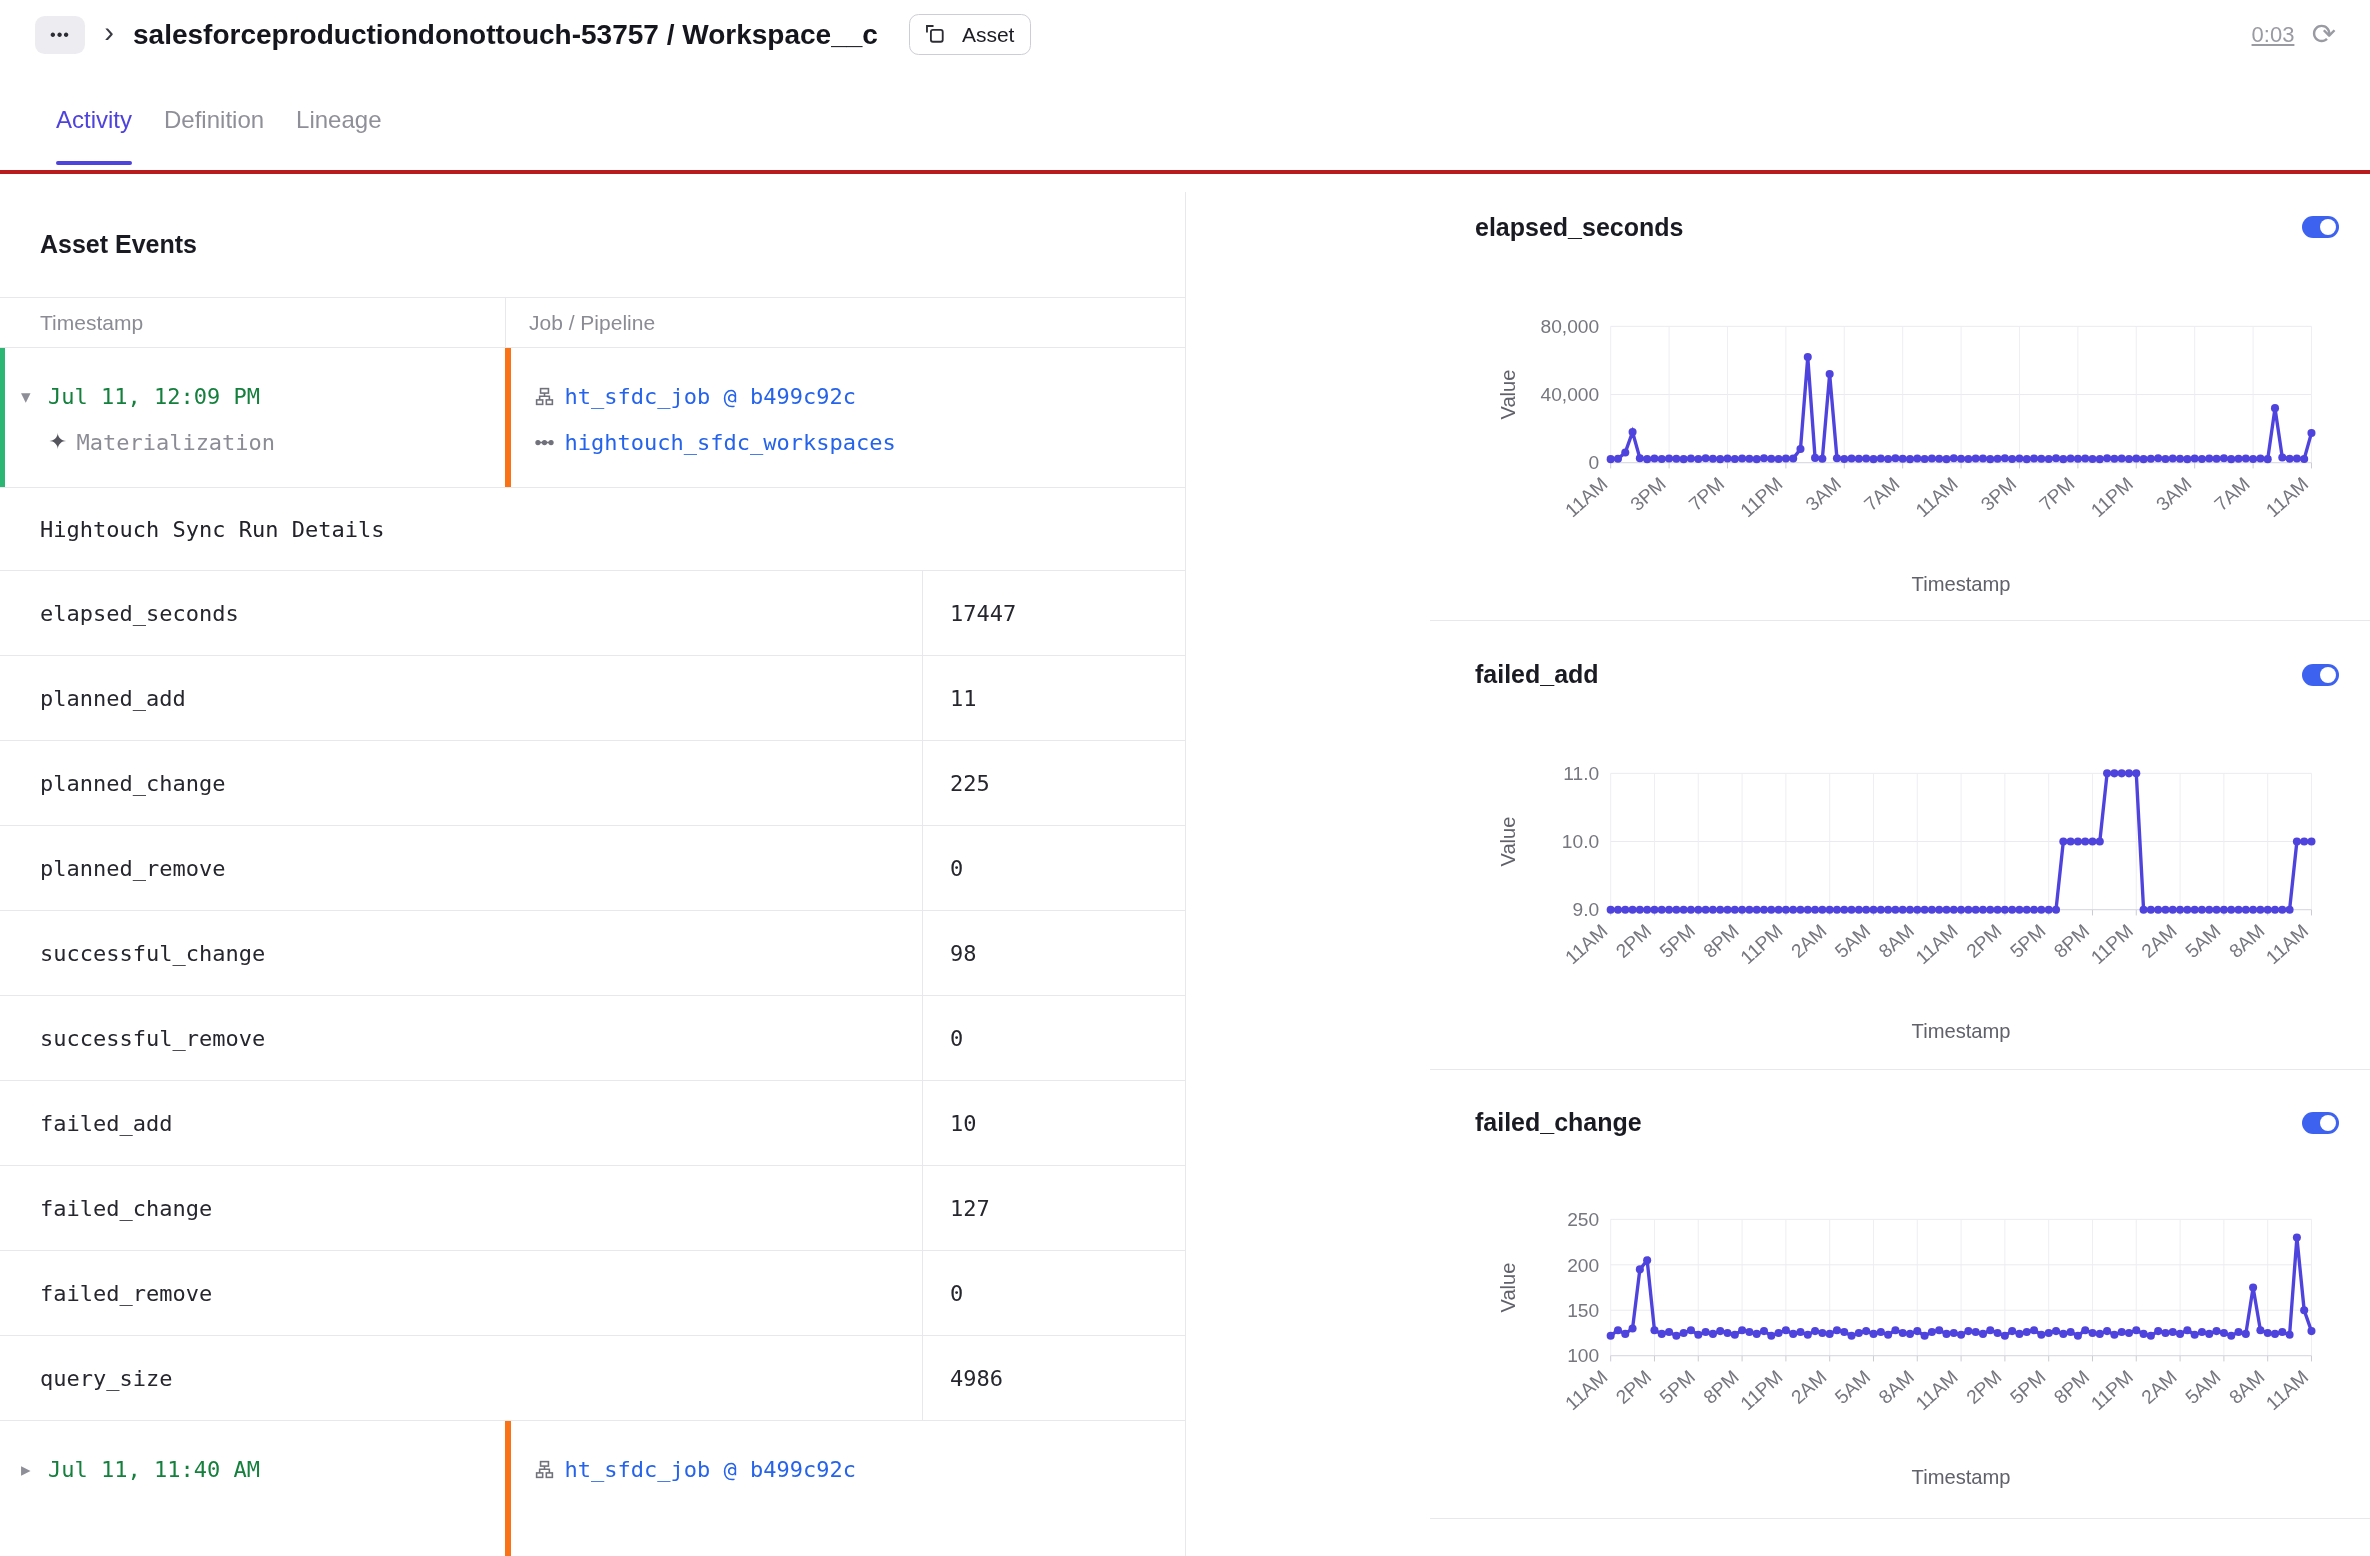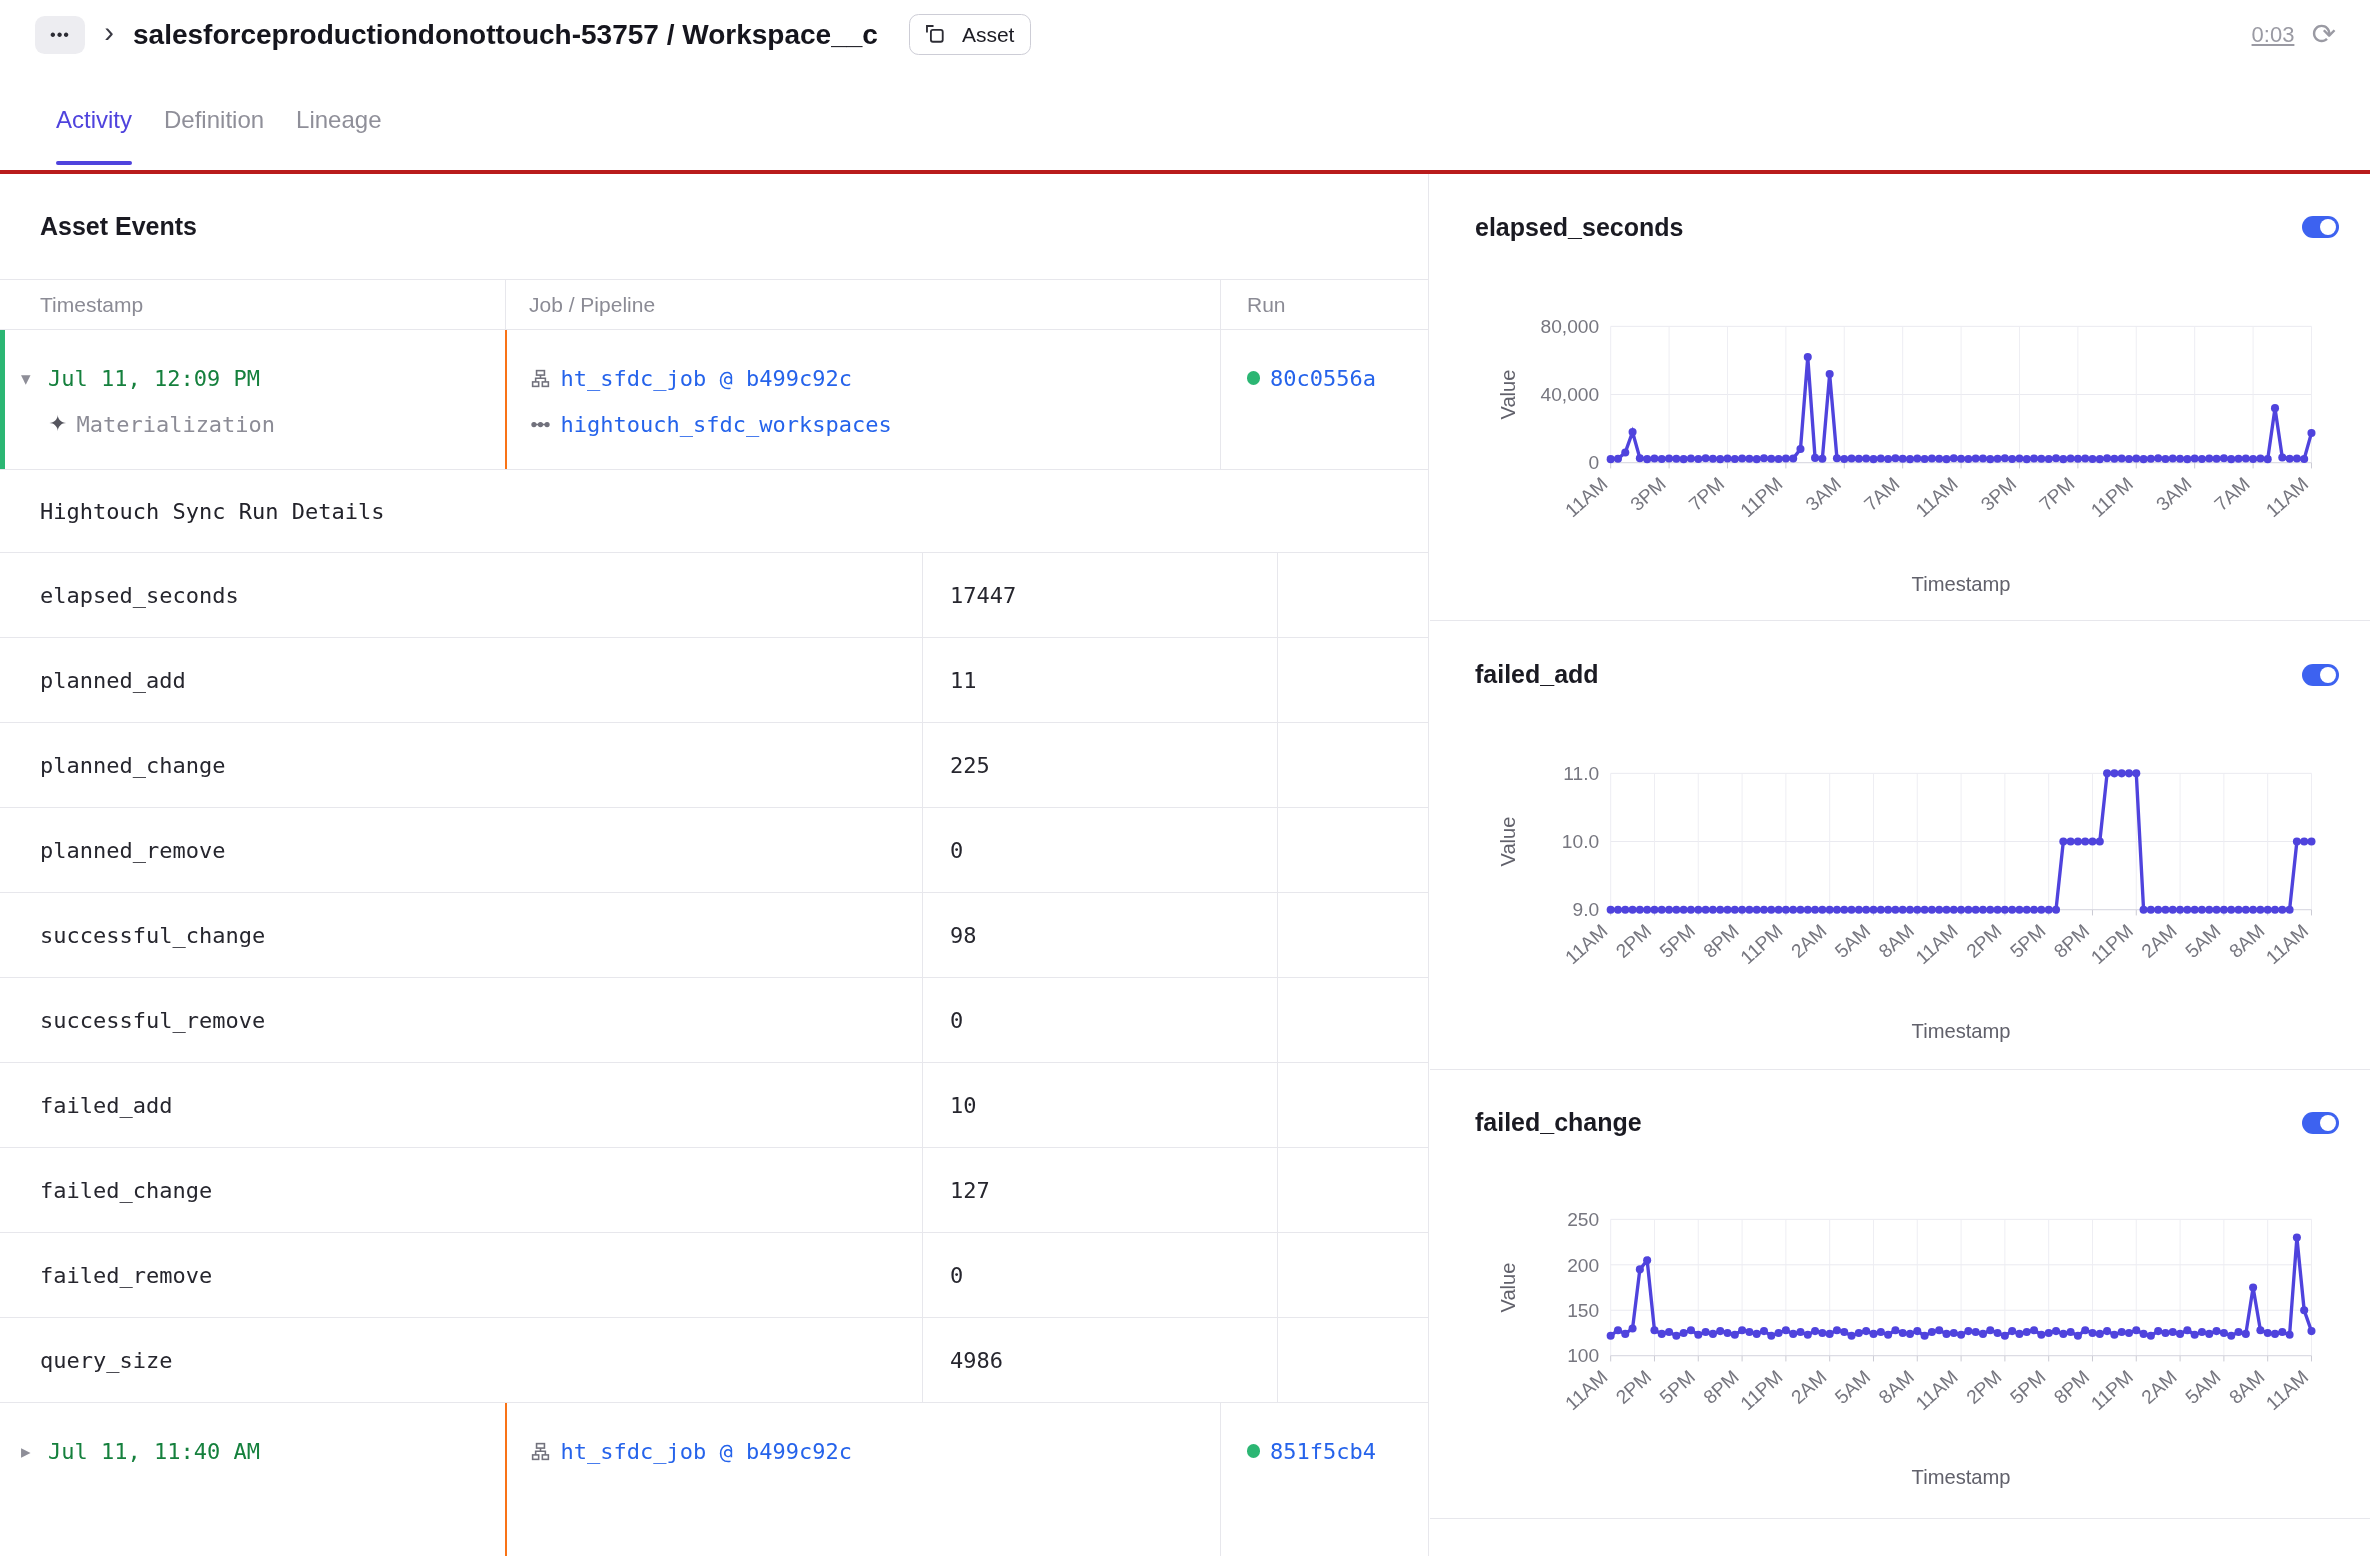--- a/index.html
+++ b/index.html
@@ -24,35 +24,35 @@
   
   .tabs { position:absolute; top:69px; left:0; right:0; height:105px;
     border-bottom:4px solid #b91c1c; display:flex; gap:32px; padding-left:56px; }
   .tab { display:flex; align-items:center; font-size:24px; color:#8f8f99;
     position:relative; cursor:pointer; height:100%; }
   .tab.active { color:#4f43dd; }
   .tab.active::after { content:""; position:absolute; left:0; right:0; bottom:4.8px;
     height:3.8px; background:#4f43dd; border-radius:1.9px; }
 
   
-  .left { position:absolute; top:174px; left:0; width:1429px; bottom:0;
+  .left { position:absolute; top:192px; left:0; width:1186px; bottom:0;
     border-right:1px solid #e7e7ec; overflow:hidden; }
   .sec-head { height:106px; border-bottom:1px solid #e7e7ec; display:flex;
     align-items:center; padding-left:40px; font-size:25px; font-weight:700; color:#1a1a22; }
   .cols { height:50px; border-bottom:1px solid #e7e7ec; display:flex;
     align-items:center; font-size:21px; color:#8b8b95; }
   .cols .c1 { flex:0 0 505px; padding-left:40px; height:100%; display:flex; align-items:center; }
   .cols .c2 { flex:0 0 715px; padding-left:23px; border-left:1px solid #e7e7ec; height:100%; display:flex; align-items:center; }
   .cols .c3 { flex:1; padding-left:26px; border-left:1px solid #e7e7ec; height:100%; display:flex; align-items:center; }
 
   .event { display:flex; border-bottom:1px solid #e7e7ec; position:relative; height:140px; }
   .event.cut { height:154px; border-bottom:none; }
   .event .bar { position:absolute; left:0; top:0; bottom:0; width:4.8px; background:#2bb673; }
   .event .c1 { flex:0 0 505px; padding:25px 0 0 13.4px; }
-  .event .c2 { flex:0 0 715px; padding:25px 0 0 23px; border-left:2px solid #f97316; }
+  .event .c2 { flex:0 0 715px; padding:25px 0 0 23px; border-left:6px solid #f97316; }
   .event .c3 { flex:1; padding:25px 0 0 26px; border-left:1px solid #e7e7ec; }
   .line { height:46px; display:flex; align-items:center; gap:9.6px; }
   .caret { width:25px; color:#8e8e98; font-size:19px; text-align:center; cursor:pointer; }
   .ts { font-size:22px; color:#15803d; }
   .sub-ind { padding-left:35px; }
   .spark { color:#55555e; font-size:22px; }
   .sub { font-size:22px; color:#8c8c96; }
   .link { font-size:22px; color:#2563eb; cursor:pointer; text-decoration:none; white-space:nowrap; }
   .dot { width:13.4px; height:13.4px; border-radius:50%; background:#2bb673; flex:0 0 13.4px; }
   .gicon { flex:0 0 21px; }

